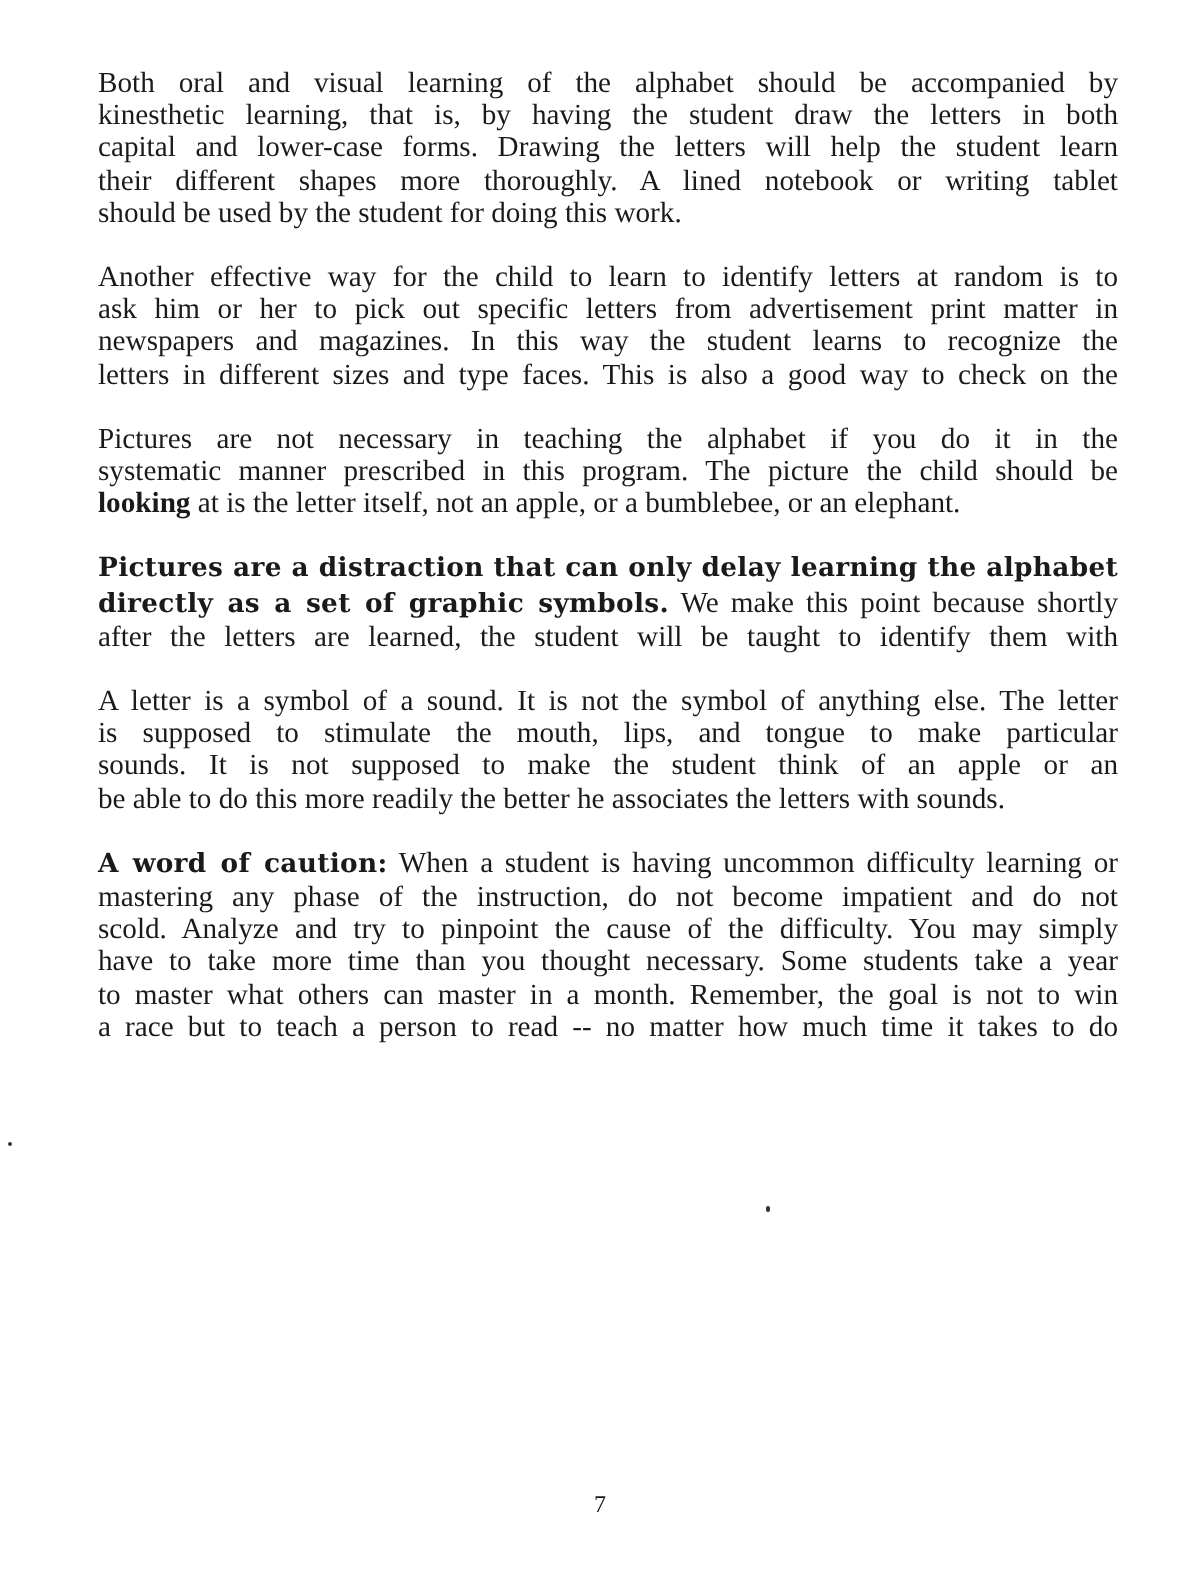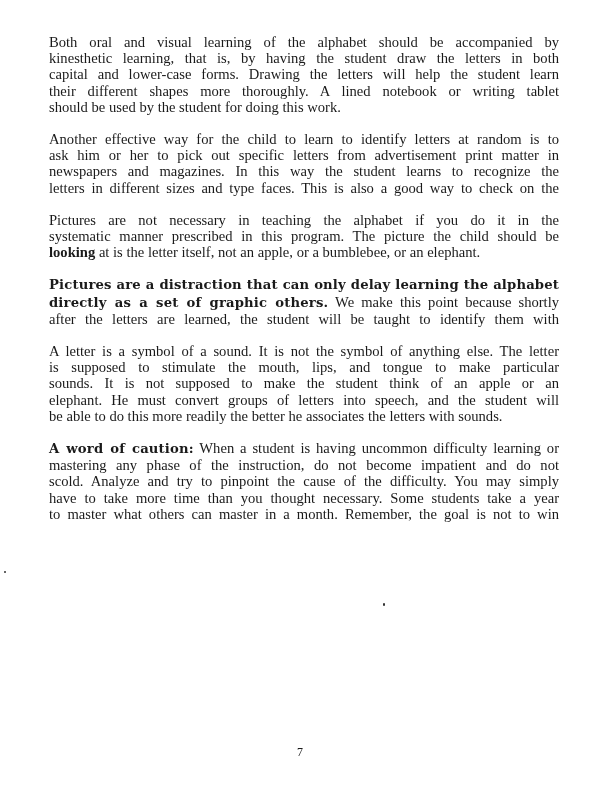--- a/index.html
+++ b/index.html
@@ -85,38 +85,38 @@
     </p>
 
     <p class="para">
       <span class="line">Pictures are not necessary in teaching the alphabet if you do it in the</span>
       <span class="line">systematic manner prescribed in this program. The picture the child should be</span>
       <span class="line last"><span class="semibold">looking</span><span> at is the letter itself, not an apple, or a bumblebee, or an elephant.</span></span>
     </p>
 
     <p class="para">
       <span class="line"><span class="bold">Pictures are a distraction that can only delay learning the alphabet</span><span></span></span>
-      <span class="line"><span class="bold">directly as a set of graphic others.</span><span> We make this point because shortly</span></span>
+      <span class="line"><span class="bold">directly as a set of graphic symbols.</span><span> We make this point because shortly</span></span>
       <span class="line">after the letters are learned, the student will be taught to identify them with</span>
     </p>
 
     <p class="para">
       <span class="line">A letter is a symbol of a sound. It is not the symbol of anything else.  The letter</span>
       <span class="line">is supposed to stimulate the mouth, lips, and tongue to make particular</span>
       <span class="line">sounds. It is not supposed to make the student think of an apple or an</span>
-      <span class="line">elephant. He must convert groups of letters into speech, and the student will</span>
       <span class="line last">be able to do this more readily the better he associates the letters with sounds.</span>
     </p>
 
     <p class="para">
       <span class="line"><span class="bold">A word of caution:</span><span> When a student is having uncommon difficulty learning or</span></span>
       <span class="line">mastering any phase of the instruction, do not become impatient and do not</span>
       <span class="line">scold. Analyze and try to pinpoint the cause of the difficulty. You may simply</span>
       <span class="line">have to take more time than you thought necessary. Some students take a year</span>
       <span class="line">to master what others can master in a month. Remember, the goal is not to win</span>
+      <span class="line">a race but to teach a person to read -- no matter how much time it takes to do</span>
     </p>
   </div>
 
   <span class="speck" style="left:4px; top:571px;"></span>
   <span class="speck" style="left:383px; top:603px; height:3px;"></span>
 
   <div class="page-number">7</div>
 </div>
 
 </body></html>

